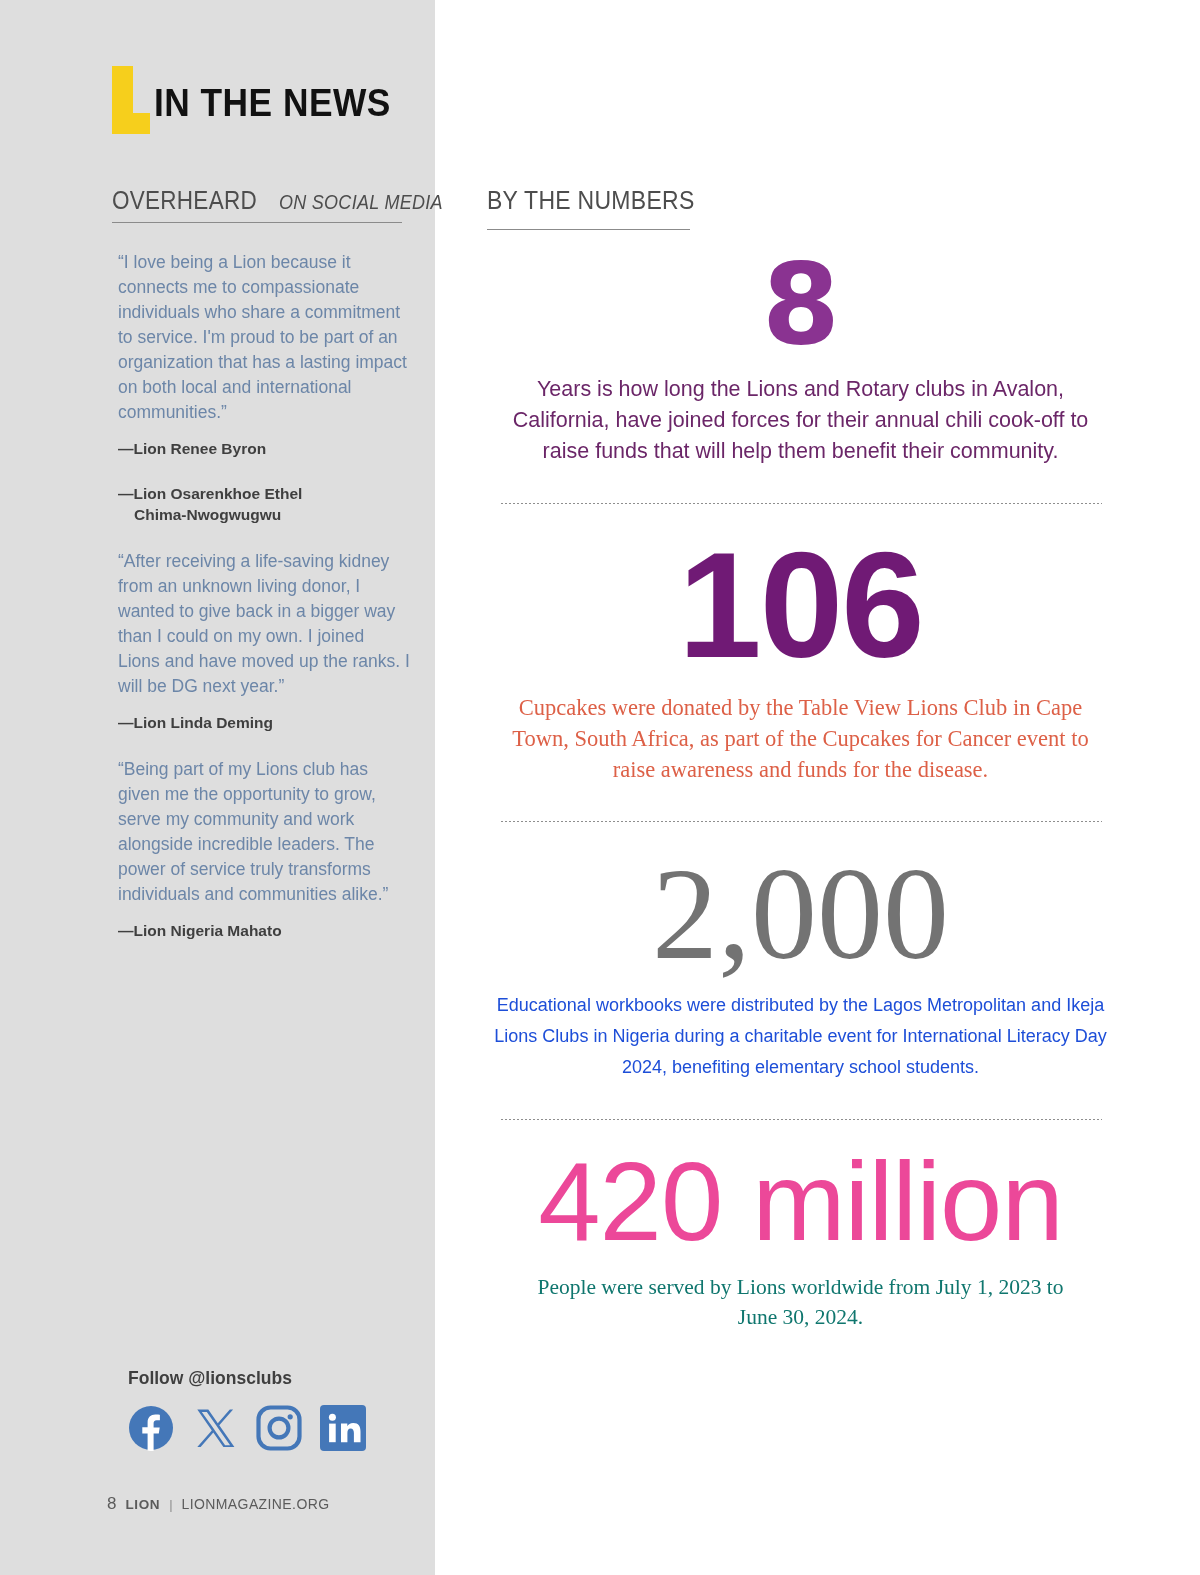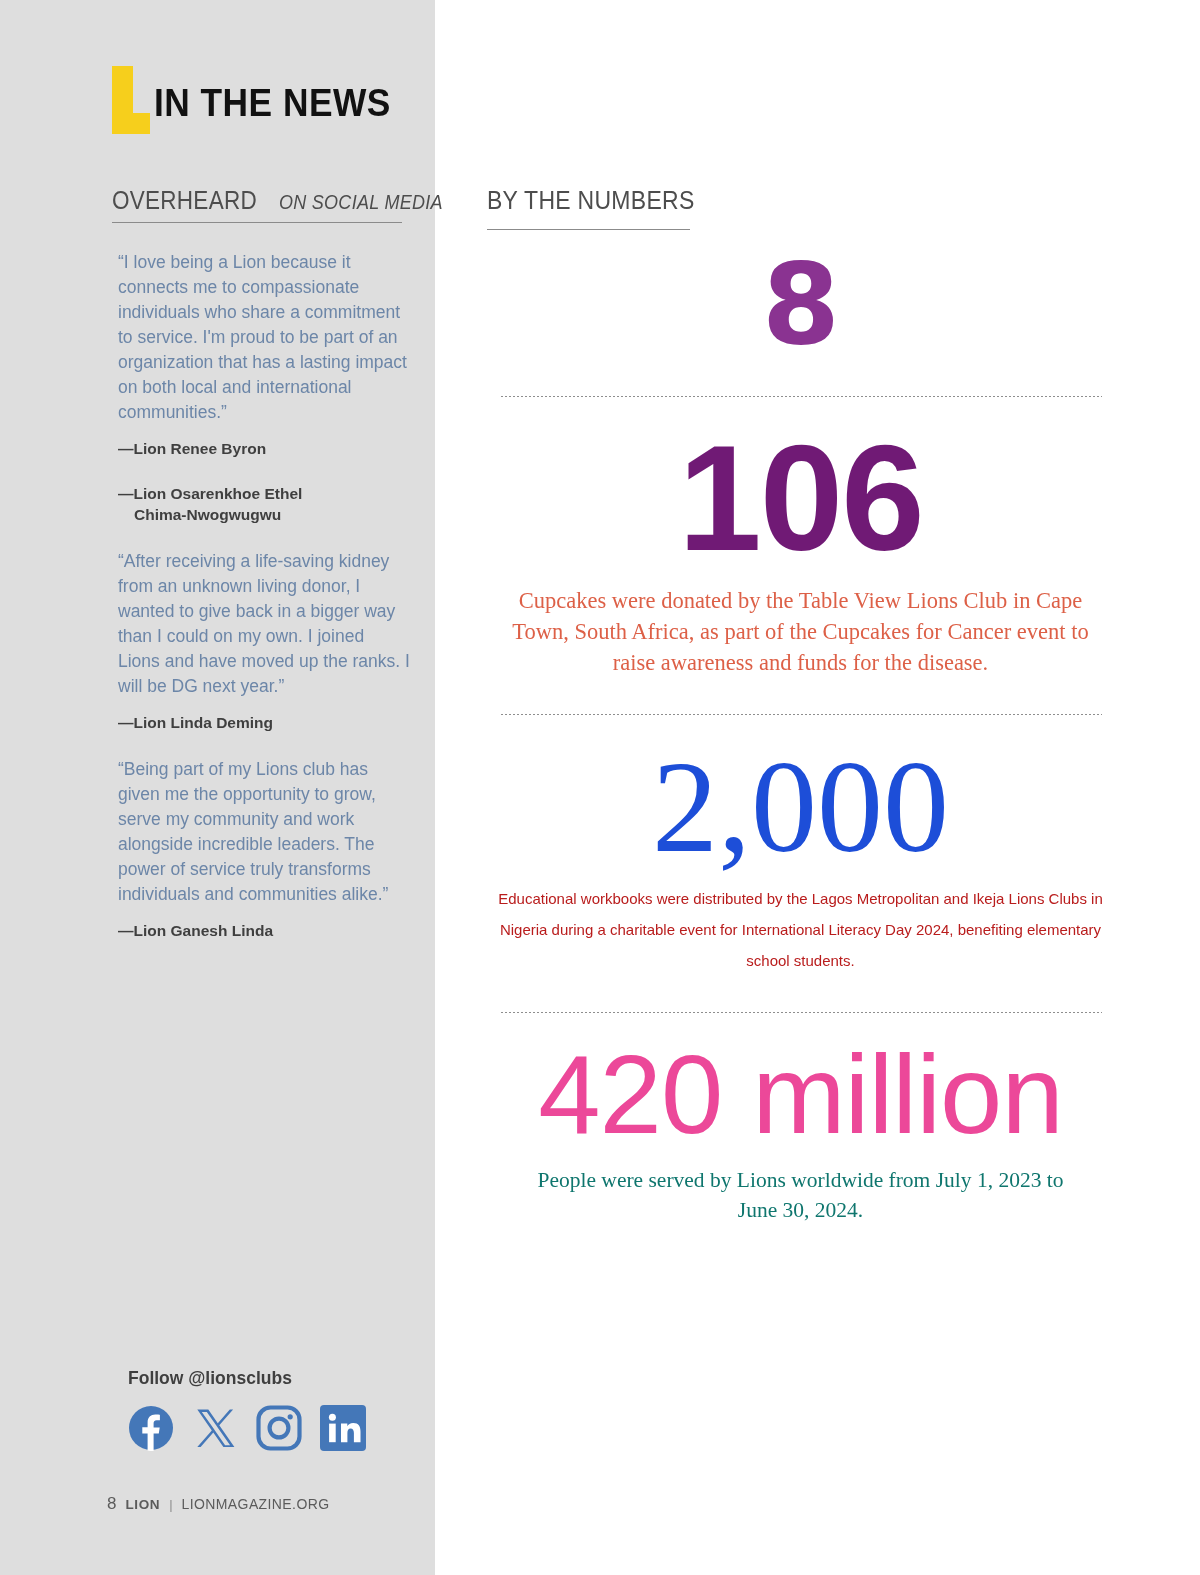--- a/index.html
+++ b/index.html
@@ -230,27 +230,27 @@
     line-height: 31px;
     color: #dd6047;
     padding: 12px 20px 0 20px;
   }
 
   
   .s3 .stat-num {
     font-family: "Liberation Serif", serif;
     font-size: 132px;
     font-weight: normal;
+    color: #737373;
+    letter-spacing: 0px;
+  }
+  .s3 .stat-cap {
+    font-size: 18px;
+    line-height: 31px;
     color: #1d4ed8;
-    letter-spacing: 0px;
-  }
-  .s3 .stat-cap {
-    font-size: 15px;
-    line-height: 31px;
-    color: #b91c1c;
     padding: 10px 4px 0 4px;
   }
 
   
   .s4 .stat-num {
     font-family: "Liberation Sans Narrow", "Liberation Sans", sans-serif;
     font-size: 112px;
     font-weight: normal;
     color: #ec4899;
     letter-spacing: -1px;
@@ -311,21 +311,21 @@
       <div class="quote-block">
         <p class="quote-text">“After receiving a life-saving kidney from an unknown living donor, I wanted to give back in a bigger way than I could on my own. I joined Lions and have moved up the ranks. I will be DG next year.”</p>
         <p class="quote-attr">
           <span>—Lion Linda Deming</span>
         </p>
       </div>
 
       <div class="quote-block">
         <p class="quote-text">“Being part of my Lions club has given me the opportunity to grow, serve my community and work alongside incredible leaders. The power of service truly transforms individuals and communities alike.”</p>
         <p class="quote-attr">
-          <span>—Lion Ganesh Linda</span>
+          <span>—Lion Nigeria Mahato</span>
         </p>
       </div>
 
     </div>
 
     <div class="follow">
       <p class="follow-label">Follow @lionsclubs</p>
       <div class="social-row">
 
         <a class="social-ico">
@@ -373,20 +373,21 @@
   <div class="main">
 
     <div class="main-head">
       <span>BY THE NUMBERS</span>
     </div>
 
     <div class="stats">
 
       <div class="stat s1">
         <p class="stat-num">8</p>
+        <p class="stat-cap">Years is how long the Lions and Rotary clubs in Avalon, California, have joined forces for their annual chili cook-off to raise funds that will help them benefit their community.</p>
       </div>
 
       <div class="sp-a"></div>
       <div class="divider"></div>
       <div class="sp-b"></div>
 
       <div class="stat s2">
         <p class="stat-num">106</p>
         <p class="stat-cap">Cupcakes were donated by the Table View Lions Club in Cape Town, South Africa, as part of the Cupcakes for Cancer event to raise awareness and funds for the disease.</p>
       </div>

